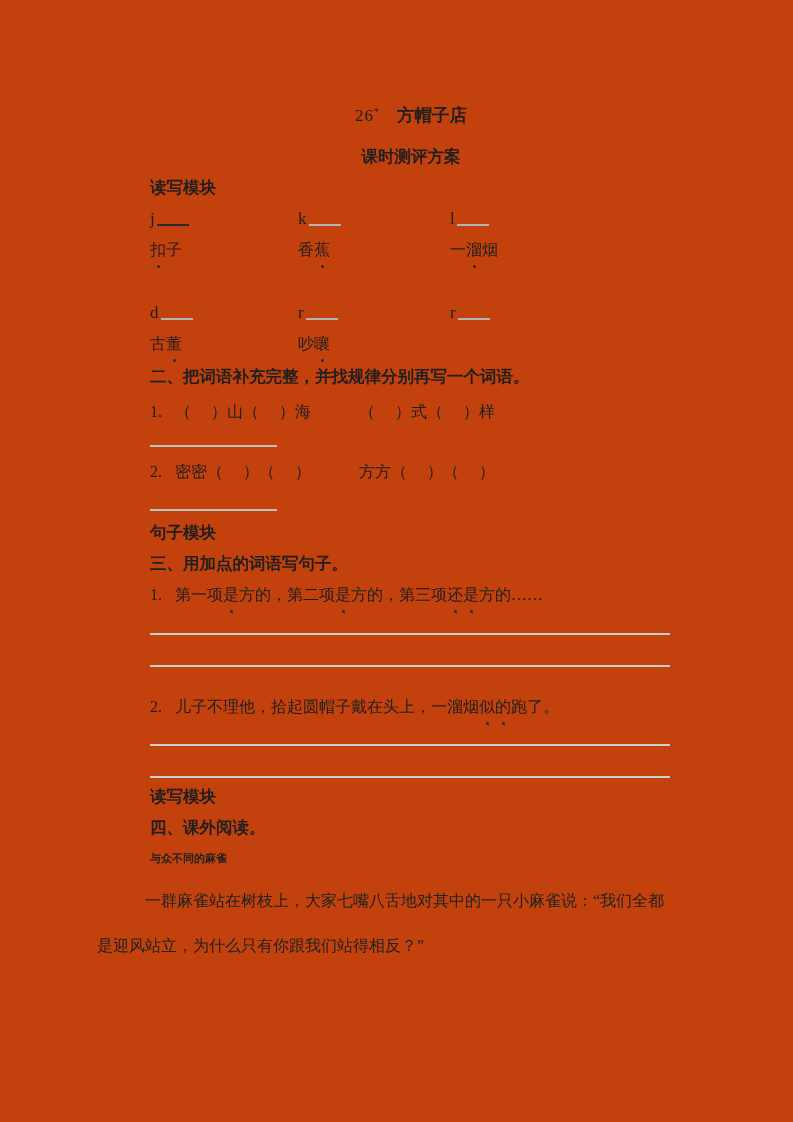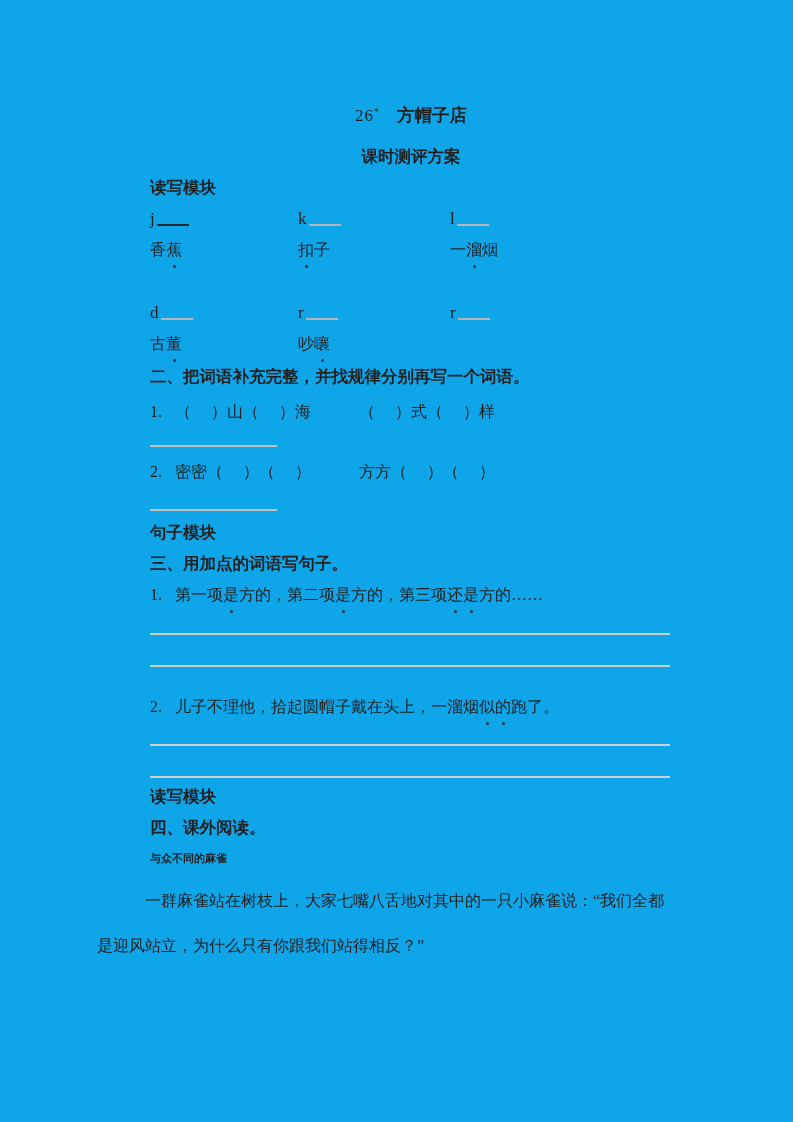--- a/index.html
+++ b/index.html
@@ -6,21 +6,21 @@
   body {
     background: #ffffff;
     font-family: "Liberation Serif", "DejaVu Serif", serif;
     color: #1f1f1f;
     -webkit-font-smoothing: antialiased;
   }
   .page {
     position: relative;
     width: 793px;
     height: 1122px;
-    background: #0ea5e9;
+    background: #c2410c;
     overflow: hidden;
   }
   .content {
     position: absolute;
     left: 150px;
     top: 0;
     width: 522px;
   }
 
   
@@ -157,22 +157,22 @@
 
     <div class="module">读写模块</div>
 
     <div>
       <div class="pin-row">
         <div><span class="initial">j</span><span class="blank dark"></span></div>
         <div><span class="initial">k</span><span class="blank"></span></div>
         <div><span class="initial">l</span><span class="blank"></span></div>
       </div>
       <div class="pin-row">
+        <div><span><span class="ch d">扣</span><span class="ch">子</span></span></div>
         <div><span><span class="ch">香</span><span class="ch d">蕉</span></span></div>
-        <div><span><span class="ch d">扣</span><span class="ch">子</span></span></div>
         <div><span><span class="ch">一</span><span class="ch d">溜</span><span class="ch">烟</span></span></div>
       </div>
 
       <div class="gap-row"></div>
 
       <div class="pin-row">
         <div><span class="initial">d</span><span class="blank"></span></div>
         <div><span class="initial">r</span><span class="blank"></span></div>
         <div><span class="initial">r</span><span class="blank"></span></div>
       </div>

